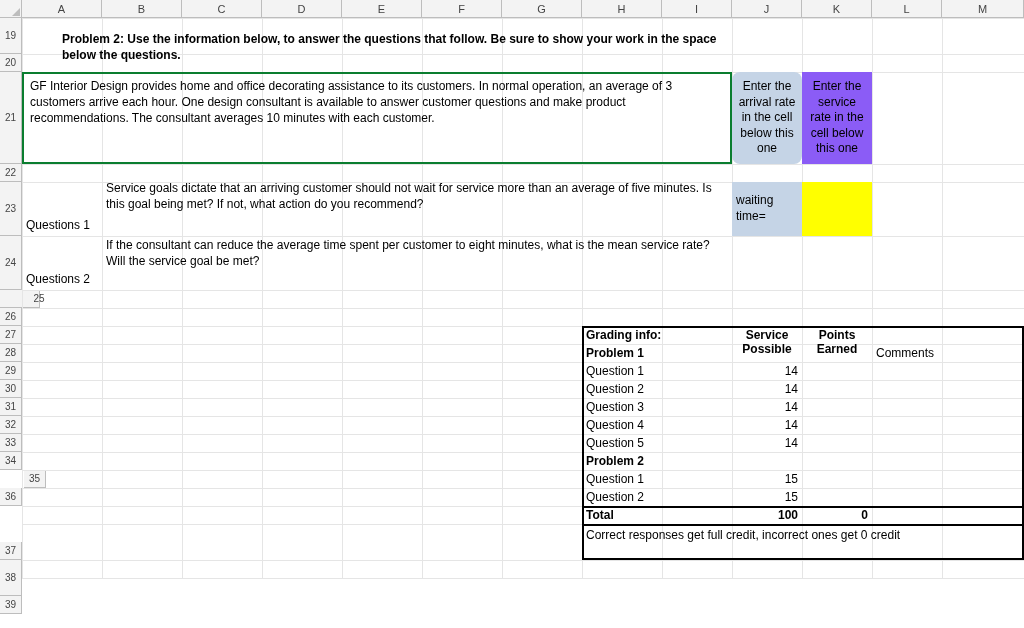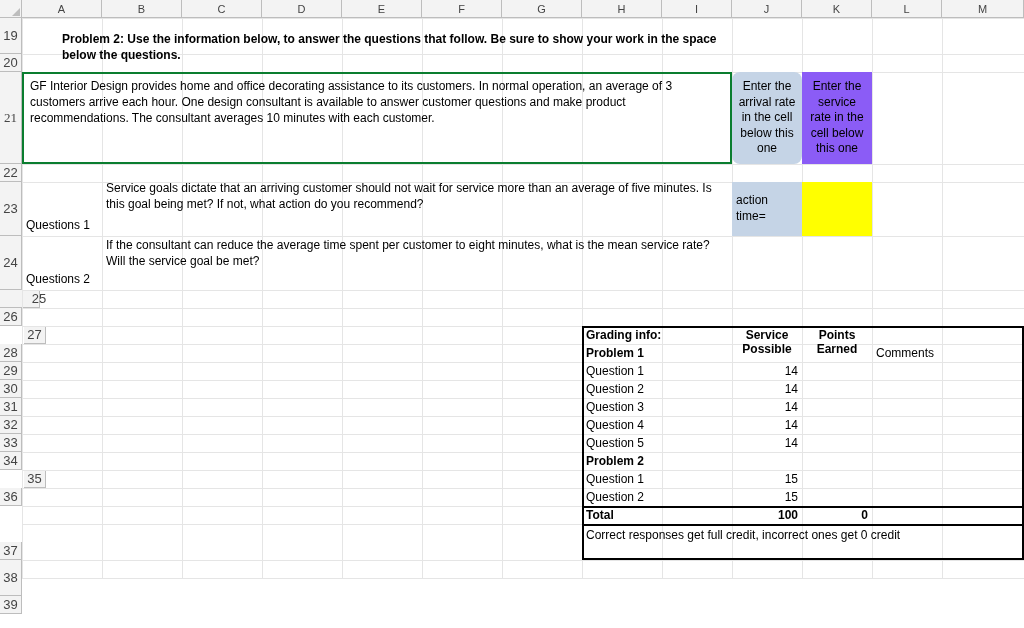--- a/index.html
+++ b/index.html
@@ -52,21 +52,21 @@
     position: absolute;
     left: 0; top: 18px;
     width: 22px;
   }
   .row-h {
     width: 22px;
     background: #f3f3f3;
     border-right: 1px solid #bdbdbd;
     border-bottom: 1px solid #bdbdbd;
     text-align: center;
-    font-size: 13px;
+    font-size: 10px;
     color: #444;
     display: flex;
     align-items: center;
     justify-content: center;
   }
   .grid {
     position: absolute;
     left: 22px; top: 18px;
   }
   .grid-col {
@@ -112,27 +112,27 @@
       <div class="col-h" style="width: 80px;">H</div>
       <div class="col-h" style="width: 70px;">I</div>
       <div class="col-h" style="width: 70px;">J</div>
       <div class="col-h" style="width: 70px;">K</div>
       <div class="col-h" style="width: 70px;">L</div>
       <div class="col-h" style="width: 82px;">M</div>
     </div>
   <div class="row-headers" id="row-headers">
       <div class="row-h" style="height: 36px;">19</div>
       <div class="row-h" style="height: 18px;">20</div>
-      <div class="row-h" style="height: 92px; font-family: Liberation Serif, serif;">21</div>
+      <div class="row-h" style="height: 92px;">21</div>
       <div class="row-h" style="height: 18px;">22</div>
       <div class="row-h" style="height: 54px;">23</div>
       <div class="row-h" style="height: 54px;">24</div>
       <div class="row-h" style="height: 18px; padding-left: 39px;">25</div>
       <div class="row-h" style="height: 18px;">26</div>
-      <div class="row-h" style="height: 18px; margin-left: 24px;">27</div>
+      <div class="row-h" style="height: 18px;">27</div>
       <div class="row-h" style="height: 18px;">28</div>
       <div class="row-h" style="height: 18px;">29</div>
       <div class="row-h" style="height: 18px;">30</div>
       <div class="row-h" style="height: 18px;">31</div>
       <div class="row-h" style="height: 18px;">32</div>
       <div class="row-h" style="height: 18px;">33</div>
       <div class="row-h" style="height: 18px;">34</div>
       <div class="row-h" style="height: 18px; margin-left: 24px;">35</div>
       <div class="row-h" style="height: 18px;">36</div>
       <div class="row-h" style="height: 18px; margin-top: 36px;">37</div>
@@ -174,21 +174,21 @@
       <div class="grid-row" style="top: 488px; width: 1002px;"></div>
       <div class="grid-row" style="top: 506px; width: 1002px;"></div>
       <div class="grid-row" style="top: 542px; width: 1002px;"></div>
       <div class="grid-row" style="top: 560px; width: 1002px;"></div>
       <div class="cell bold" style="left: 0px; top: 12px; width: 710px; height: 36px; padding-left: 40px;">Problem 2:  Use the information below, to answer the questions that follow.  Be sure to show your work in the space below the questions.</div>
       <div class="cell border-green" style="left: 0px; top: 54px; width: 710px; height: 92px; padding: 4px 6px; line-height: 1.35;">GF Interior Design provides home and office decorating assistance to its customers.  In normal operation, an average of 3 customers arrive each hour.  One design consultant is available to answer customer questions and make product recommendations.  The consultant averages 10 minutes with each customer.</div>
       <div class="cell bg-blue center" style="left: 710px; top: 54px; width: 70px; height: 92px; white-space: normal; display: flex; align-items: center; justify-content: center; text-align: center; border-radius: 8px;">Enter the arrival rate in the cell below this one</div>
       <div class="cell bg-olive center" style="left: 780px; top: 54px; width: 70px; height: 92px; white-space: normal; display: flex; align-items: center; justify-content: center; text-align: center;">Enter the service rate in the cell below this one</div>
       <div class="cell " style="left: 0px; top: 164px; width: 80px; height: 54px; display: flex; align-items: flex-end;">Questions 1</div>
       <div class="cell " style="left: 80px; top: 161px; width: 630px; height: 57px;">Service goals dictate that an arriving customer should not wait for service more than an average of five minutes.  Is this goal being met?  If not, what action do you recommend?</div>
-      <div class="cell bg-blue" style="left: 710px; top: 164px; width: 70px; height: 54px; display: flex; align-items: center;">action time=</div>
+      <div class="cell bg-blue" style="left: 710px; top: 164px; width: 70px; height: 54px; display: flex; align-items: center;">waiting time=</div>
       <div class="cell bg-yellow" style="left: 780px; top: 164px; width: 70px; height: 54px;"></div>
       <div class="cell " style="left: 0px; top: 218px; width: 80px; height: 54px; display: flex; align-items: flex-end;">Questions 2</div>
       <div class="cell " style="left: 80px; top: 218px; width: 630px; height: 54px;">If the consultant can reduce the average time spent per customer to eight minutes, what is the mean service rate?  Will the service goal be met?</div>
       <div class="cell border-black" style="left: 560px; top: 308px; width: 442px; height: 234px; padding: 0px; background: transparent;"></div>
       <div class="cell bold" style="left: 560px; top: 308px; width: 150px; height: 18px;">Grading info:</div>
       <div class="cell bold center" style="left: 710px; top: 308px; width: 70px; height: 36px; white-space: normal; line-height: 1.2;">Service Possible</div>
       <div class="cell bold center" style="left: 780px; top: 308px; width: 70px; height: 36px; white-space: normal; line-height: 1.2;">Points Earned</div>
       <div class="cell " style="left: 850px; top: 326px; width: 70px; height: 18px;">Comments</div>
       <div class="cell bold" style="left: 560px; top: 326px; width: 150px; height: 18px;">Problem 1</div>
       <div class="cell " style="left: 560px; top: 344px; width: 150px; height: 18px;">Question 1</div>

